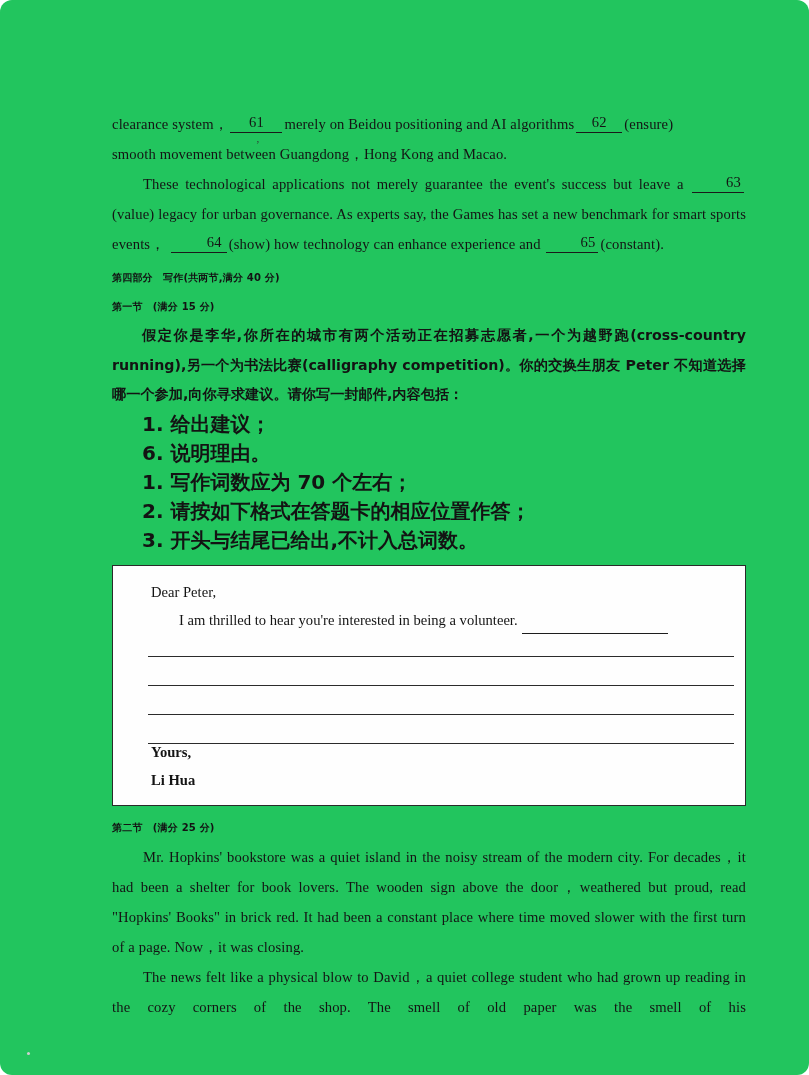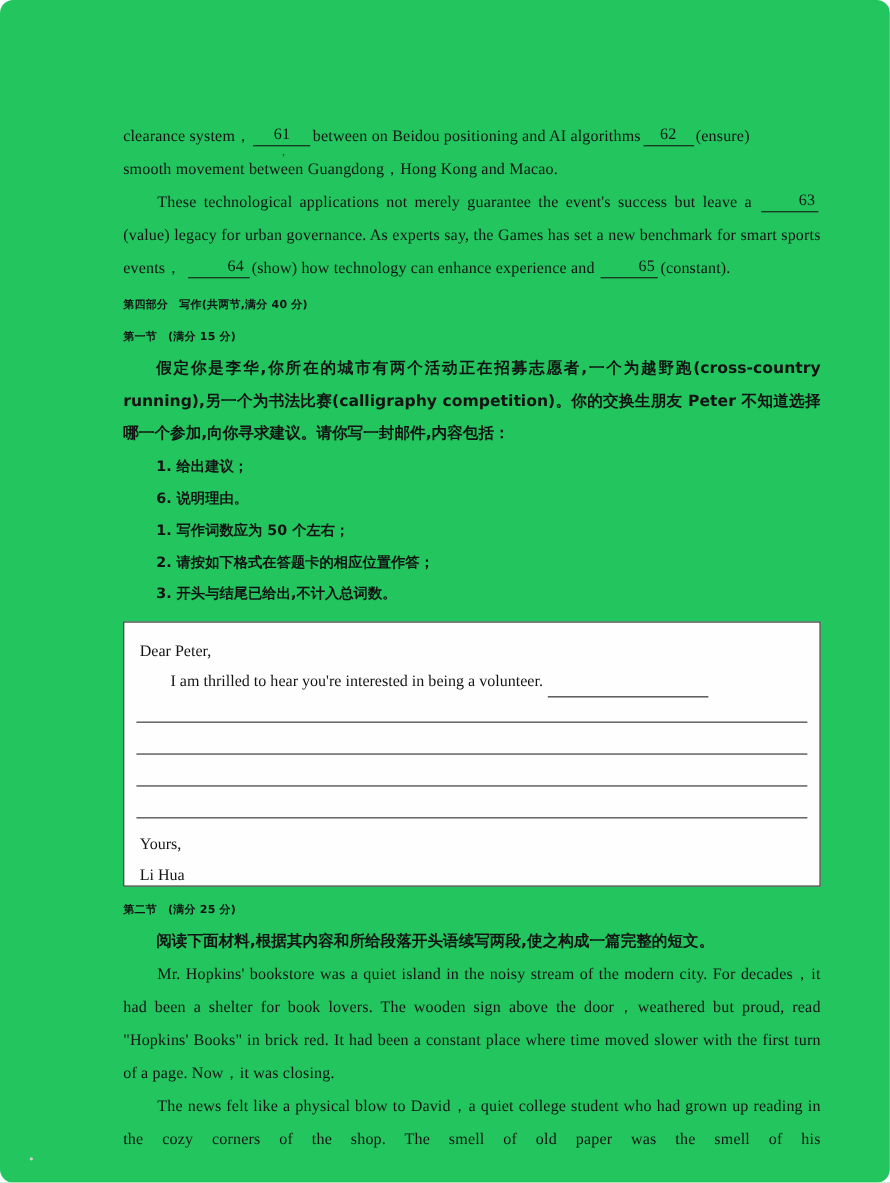--- a/index.html
+++ b/index.html
@@ -93,39 +93,40 @@
     font-size: 14.2px;
     line-height: 29.5px;
     margin: 0;
     font-weight: bold;
     text-align: justify;
     color: #131313;
   }
   .zh-para.indent { text-indent: 30px; }
   .zh-list {
     font-family: "DejaVu Sans", "Liberation Sans", sans-serif;
-    font-size: 13px;
+    font-size: 20px;
     line-height: 29px;
     margin: 0;
     font-weight: bold;
     padding-left: 30px;
     color: #131313;
   }
 
   .sp-2 { height: 4px; }
   .sp-6 { height: 7px; }
 
   
   .letterbox {
     position: relative;
     margin-top: 10px;
     border: 1.5px solid #2a2a2a;
     height: 241px;
     box-sizing: border-box;
     background: #fefefe;
+    padding-left: 24px;
   }
   .letterbox-inner {
     position: relative;
     height: 100%;
     padding: 12px 14px 0 14px;
     box-sizing: border-box;
   }
   .lt-line {
     font-family: "Liberation Serif", "DejaVu Serif", serif;
     font-size: 14.6px;
@@ -147,21 +148,22 @@
     border-top: 1.3px solid #2b2b2b;
   }
   .r1 { top: 90px; }
   .r2 { top: 119px; }
   .r3 { top: 148px; }
   .r4 { top: 177px; }
 
   .closing {
     position: absolute;
     left: 14px;
-    top: 188px;
+    top: 172px;
+    font-weight: bold;
   }
 
   
   .footer {
     position: absolute;
     left: 0;
     right: 0;
     top: 1101px;
     text-align: center;
     font-family: "DejaVu Sans", "Liberation Sans", sans-serif;
@@ -174,39 +176,39 @@
 </style>
 </head>
 <body>
 
 <div class="page">
 
   <div class="speck"></div>
 
   <div class="content">
 
-    <p class="en"><span>clearance system，</span><span class="blank w1"><span>61</span><span class="artifact-comma">,</span></span><span>between on Beidou positioning and AI algorithms</span><span class="blank w2">62</span><span>(ensure)</span><br><span>smooth movement between Guangdong，Hong Kong and Macao.</span></p>
+    <p class="en"><span>clearance system，</span><span class="blank w1"><span>61</span><span class="artifact-comma">,</span></span><span>merely on Beidou positioning and AI algorithms</span><span class="blank w2">62</span><span>(ensure)</span><br><span>smooth movement between Guangdong，Hong Kong and Macao.</span></p>
 
     <p class="en indent"><span>These technological applications not merely guarantee the event's success but leave a</span>
       <span class="blank w3">63</span><span>(value) legacy for urban governance. As experts say, the Games has set a new benchmark for smart sports events，</span>
       <span class="blank w4">64</span><span>(show) how technology can enhance experience and</span>
       <span class="blank w5">65</span><span>(constant).</span></p>
 
     <div class="sp-2"></div>
 
     <p class="zh">第四部分　写作(共两节,满分 40 分)</p>
 
     <p class="zh">第一节　(满分 15 分)</p>
 
     <p class="zh-para indent">假定你是李华,你所在的城市有两个活动正在招募志愿者,一个为越野跑(cross-country running),另一个为书法比赛(calligraphy competition)。你的交换生朋友 Peter 不知道选择哪一个参加,向你寻求建议。请你写一封邮件,内容包括：</p>
 
     <p class="zh-list">1. 给出建议；</p>
     <p class="zh-list">6. 说明理由。</p>
 
-    <p class="zh-list">1. 写作词数应为 50 个左右；</p>
+    <p class="zh-list">1. 写作词数应为 70 个左右；</p>
     <p class="zh-list">2. 请按如下格式在答题卡的相应位置作答；</p>
     <p class="zh-list">3. 开头与结尾已给出,不计入总词数。</p>
 
     <div class="letterbox">
       <div class="letterbox-inner">
         <p class="lt-line">Dear Peter,</p>
         <p class="lt-line indent"><span>I am thrilled to hear you're interested in being a volunteer.</span><span class="tail-rule" style="width:146px"></span></p>
 
         <div class="write-rule r1"></div>
         <div class="write-rule r2"></div>
@@ -216,21 +218,20 @@
         <div class="closing">
           <p class="lt-line">Yours,</p>
           <p class="lt-line">Li Hua</p>
         </div>
       </div>
     </div>
 
     <div class="sp-6"></div>
 
     <p class="zh">第二节　(满分 25 分)</p>
-    <p class="zh-para indent">阅读下面材料,根据其内容和所给段落开头语续写两段,使之构成一篇完整的短文。</p>
 
     <p class="en indent">Mr. Hopkins' bookstore was a quiet island in the noisy stream of the modern city. For decades，it had been a shelter for book lovers. The wooden sign above the door，weathered but proud, read "Hopkins' Books" in brick red. It had been a constant place where time moved slower with the first turn of a page. Now，it was closing.</p>
     <p class="en indent last-line-justify">The news felt like a physical blow to David，a quiet college student who had grown up reading in the cozy corners of the shop. The smell of old paper was the smell of his</p>
 
   </div>
 
   <div class="footer"><span>英语试题</span><span class="gap"></span><span>第 11 页</span><span class="gap"></span><span>共 12 页</span></div>
 
 </div>
 

